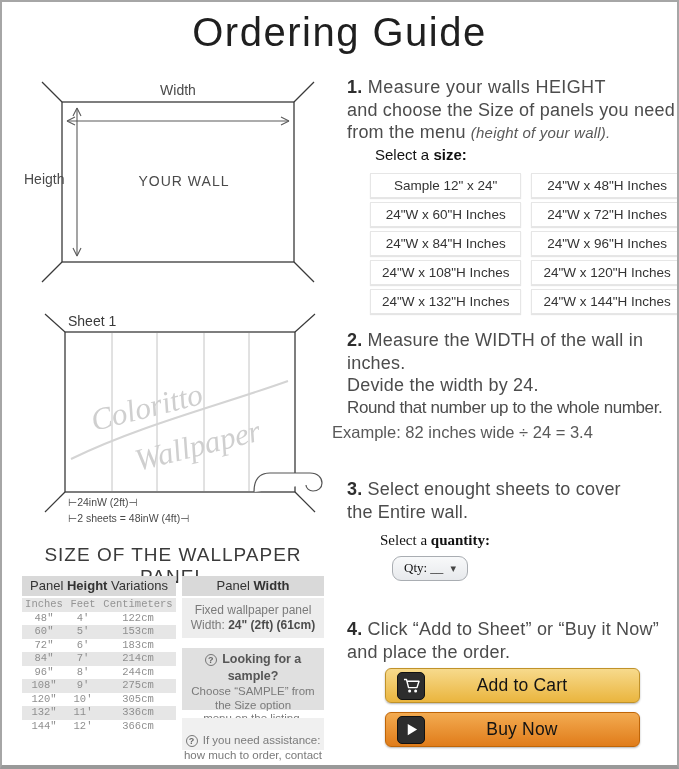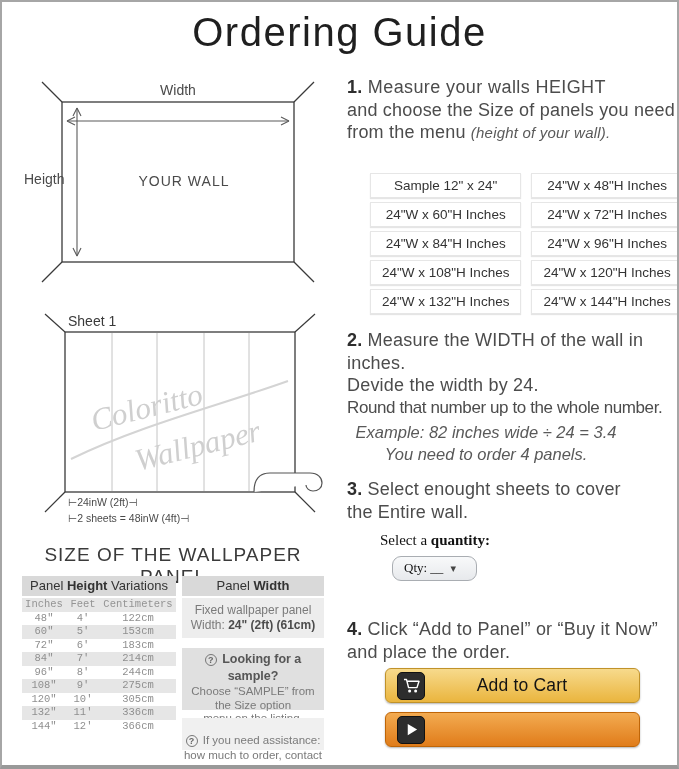--- a/index.html
+++ b/index.html
@@ -44,31 +44,31 @@
   }
   .size-btn {
     background:#fff; border:1px solid #e6e6e6;
     box-shadow:0 1px 1px rgba(0,0,0,.10);
     font-family:"Liberation Sans", sans-serif;
     font-size:13.5px; color:#333; padding:4px 11px;
     white-space:nowrap; text-align:center; cursor:pointer;
   }
   .example {
     position:absolute; left:330px; top:419px; width:308px;
-    text-align:center; font-style:italic; font-size:16.5px;
+    text-align:left; font-size:16.5px;
     color:#595959; line-height:1.35;
   }
   .qty-box {
     position:absolute; left:368px; top:522px; width:250px; height:63px;
     background:#fff; padding:8px 10px;font-family:Liberation Serif, serif;
   }
   .qty-box .lbl { font-size:15px; color:#111; }
   .qty-pill {
     display:inline-flex; align-items:center; gap:7px;
-    margin:7px 0 0 12px; padding:3px 20px 4px 11px;
+    margin:7px 0 0 12px; padding:3px 11px 4px 11px;
     border:1px solid #a9adb2; border-radius:9px;
     background:linear-gradient(#f8f9fa,#e7e9ec);
     font-size:13px; color:#111; cursor:pointer;
   }
   .qty-pill .caret { font-size:11px; color:#444; }
 
   .amz-btn {
     position:absolute; left:383px; width:255px; height:35px;
     display:flex; align-items:center;
     border-radius:6px; cursor:pointer;
@@ -245,20 +245,21 @@
       <div>how much to order, contact us!</div>
     </div>
   </div>
 
   <div class="step step1">
     <div><b>1.</b><span class="caps"> Measure your walls HEIGHT</span></div>
     <div>and choose the Size of panels you need</div>
     <div><span>from the menu </span><span class="small-italic">(height of your wall).</span></div>
   </div>
 
+  <div class="select-label"><span>Select a </span><b>size:</b></div>
 
   <div class="size-grid">
     <button class="size-btn">Sample 12" x 24"</button>
     <button class="size-btn">24"W x 48"H Inches</button>
     <button class="size-btn">24"W x 60"H Inches</button>
     <button class="size-btn">24"W x 72"H Inches</button>
     <button class="size-btn">24"W x 84"H Inches</button>
     <button class="size-btn">24"W x 96"H Inches</button>
     <button class="size-btn">24"W x 108"H Inches</button>
     <button class="size-btn">24"W x 120"H Inches</button>
@@ -266,52 +267,52 @@
     <button class="size-btn">24"W x 144"H Inches</button>
   </div>
 
   <div class="step step2">
     <div><b>2.</b><span> Measure the WIDTH of the wall in inches.</span></div>
     <div>Devide the width by 24.</div>
     <div class="tight">Round that number up to the whole number.</div>
   </div>
   <div class="example">
     <div>Example: 82 inches wide ÷ 24 = 3.4</div>
-    <div>You need to order 4 panels.</div>
   </div>
 
   <div class="step step3">
     <div><b>3.</b><span> Select enought sheets to cover</span></div>
     <div>the Entire wall.</div>
   </div>
   <div class="qty-box">
     <div class="lbl"><span>Select a </span><b>quantity:</b></div>
     <div class="qty-pill">
       <span>Qty: __</span>
         <span class="caret">▾</span>
     </div>
   </div>
 
   <div class="step step4">
-    <div><b>4.</b><span> Click “Add to Panel” or “Buy it Now”</span></div>
+    <div><b>4.</b><span> Click “Add to Sheet” or “Buy it Now”</span></div>
     <div>and place the order.</div>
   </div>
 
   <div class="amz-btn btn-cart">
     <span class="icon-sq">
       <svg width="19" height="19" viewBox="0 0 24 24">
         <path d="M2.5 4.5 h3.2 l2.6 10.2 h10.6 l2.6 -8 H6.6" fill="none" stroke="#fff" stroke-width="1.8" stroke-linejoin="round"></path>
         <circle cx="9.6" cy="18.8" r="1.9" fill="#fff"></circle>
         <circle cx="17.2" cy="18.8" r="1.9" fill="#fff"></circle>
       </svg>
     </span>
     <span class="lbl">Add to Cart</span>
   </div>
 
   <div class="amz-btn btn-buy">
     <span class="icon-sq">
       <svg width="15" height="15" viewBox="0 0 16 16">
           <polygon points="4,2 14,8 4,14" fill="#fff"></polygon>
         </svg>
     </span>
+    <span class="lbl">Buy Now</span>
   </div>
 
 </div>
 
 </body></html>

